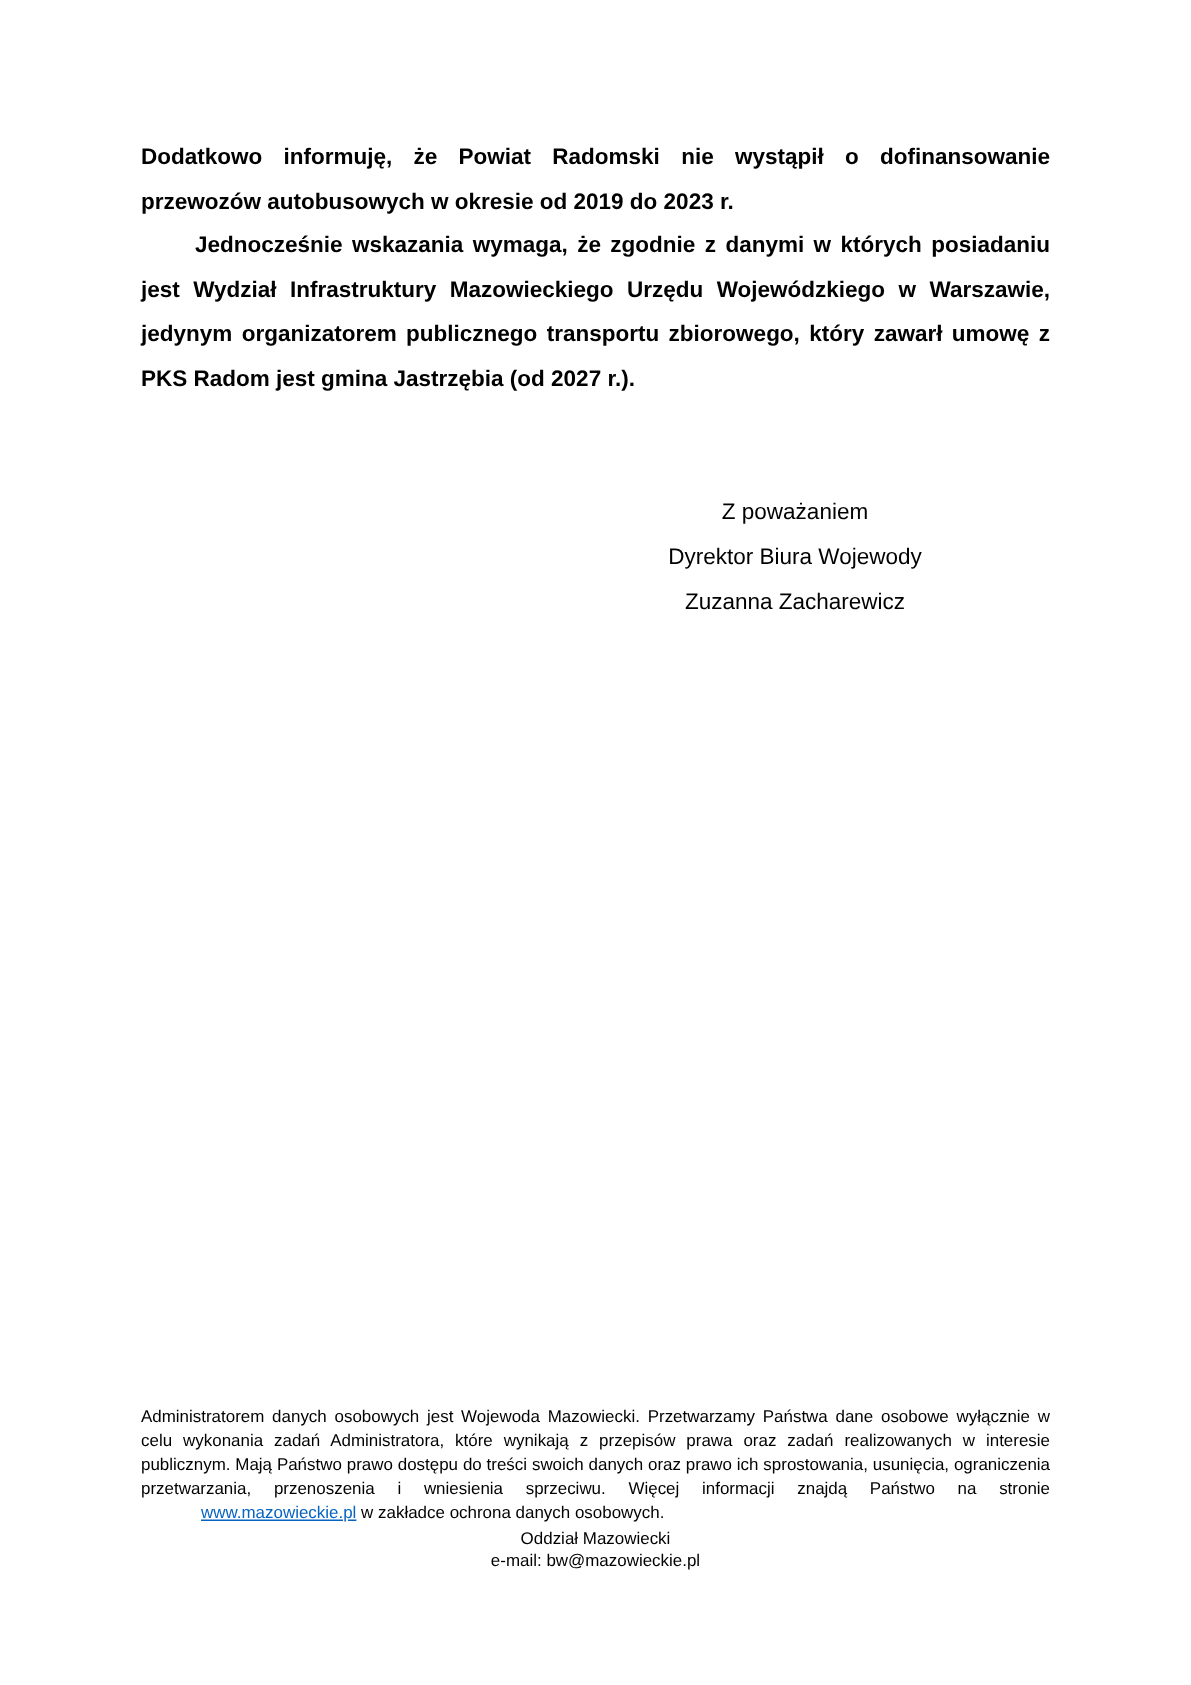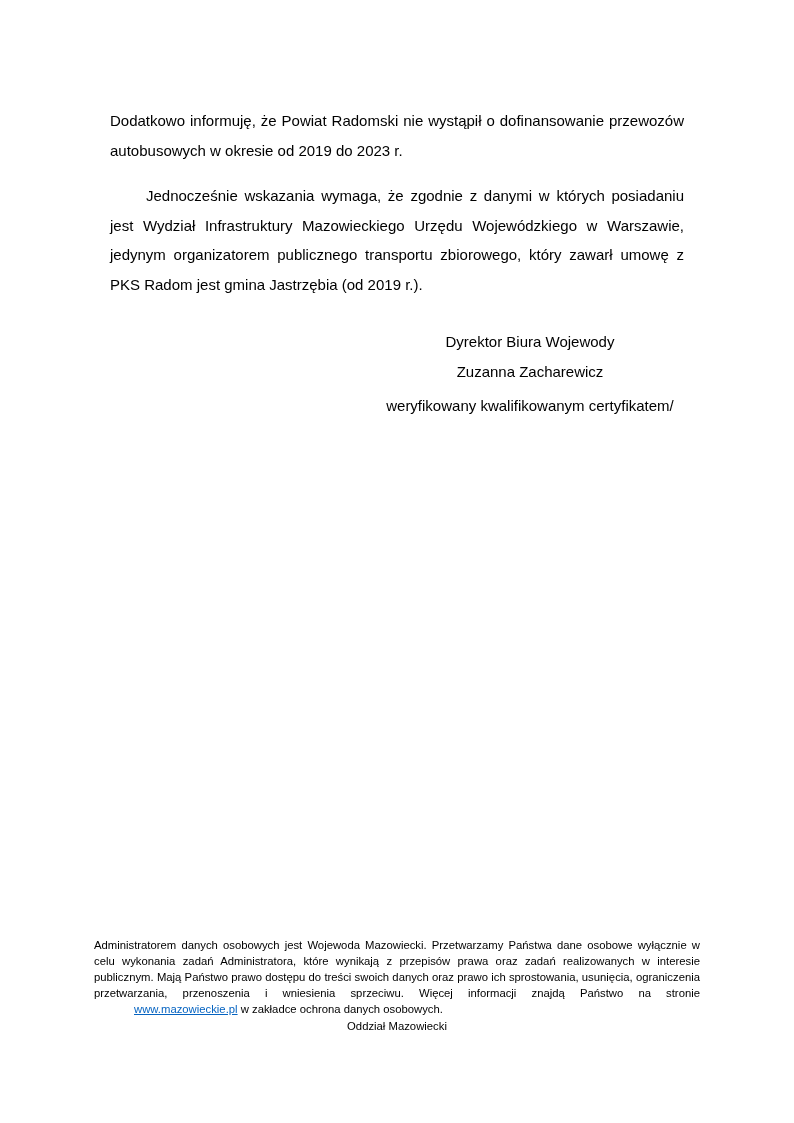--- a/index.html
+++ b/index.html
@@ -18,21 +18,21 @@
   
   .letter-body {
     position: absolute;
     left: 94px;
     right: 94px;
     top: 90px;
     font-size: 15px;
     line-height: 29.5px;
     text-align: justify;
   }
-  .para { margin: 16px; }
+  .para { margin: 0; font-weight: bold; }
   .para.indent { text-indent: 36px; }
 
   
   .signature {
     position: absolute;
     left: 358px;
     width: 344px;
     top: 327px;
     text-align: center;
     font-size: 15px;
@@ -65,33 +65,34 @@
   }
   .extra .bold { font-weight: bold; }
 </style>
 </head>
 <body>
 
 <div class="page">
 
   <main class="letter-body">
     <p class="para">Dodatkowo informuję, że Powiat Radomski nie wystąpił o dofinansowanie przewozów autobusowych w okresie od 2019 do 2023 r.</p>
-    <p class="para indent">Jednocześnie wskazania wymaga, że zgodnie z danymi w których posiadaniu jest Wydział Infrastruktury Mazowieckiego Urzędu Wojewódzkiego w Warszawie, jedynym organizatorem publicznego transportu zbiorowego, który zawarł umowę z PKS Radom jest gmina Jastrzębia (od 2019 r.).</p>
+    <p class="para indent">Jednocześnie wskazania wymaga, że zgodnie z danymi w których posiadaniu jest Wydział Infrastruktury Mazowieckiego Urzędu Wojewódzkiego w Warszawie, jedynym organizatorem publicznego transportu zbiorowego, który zawarł umowę z PKS Radom jest gmina Jastrzębia (od 2027 r.).</p>
   </main>
 
   <section class="signature">
+    <div class="sig-line">Z poważaniem</div>
     <div class="sig-line">Dyrektor Biura Wojewody</div>
     <div class="sig-line">Zuzanna Zacharewicz</div>
     <div class="sig-note">
-      <div>weryfikowany kwalifikowanym certyfikatem/</div>
     </div>
   </section>
 
   <footer class="page-footer">
     <p class="privacy">
       <span>Administratorem danych osobowych jest Wojewoda Mazowiecki. Przetwarzamy Państwa dane osobowe wyłącznie w celu wykonania zadań Administratora, które wynikają z przepisów prawa oraz zadań realizowanych w interesie publicznym. Mają Państwo prawo dostępu do treści swoich danych oraz prawo ich sprostowania, usunięcia, ograniczenia przetwarzania, przenoszenia i wniesienia sprzeciwu. Więcej informacji znajdą Państwo na stronie </span><a class="link">www.mazowieckie.pl</a><span> w zakładce ochrona danych osobowych.</span>
     </p>
     <div class="extra">
       <div>Oddział Mazowiecki</div>
+      <div>e-mail: bw@mazowieckie.pl</div>
     </div>
   </footer>
 
 </div>
 
 </body></html>

